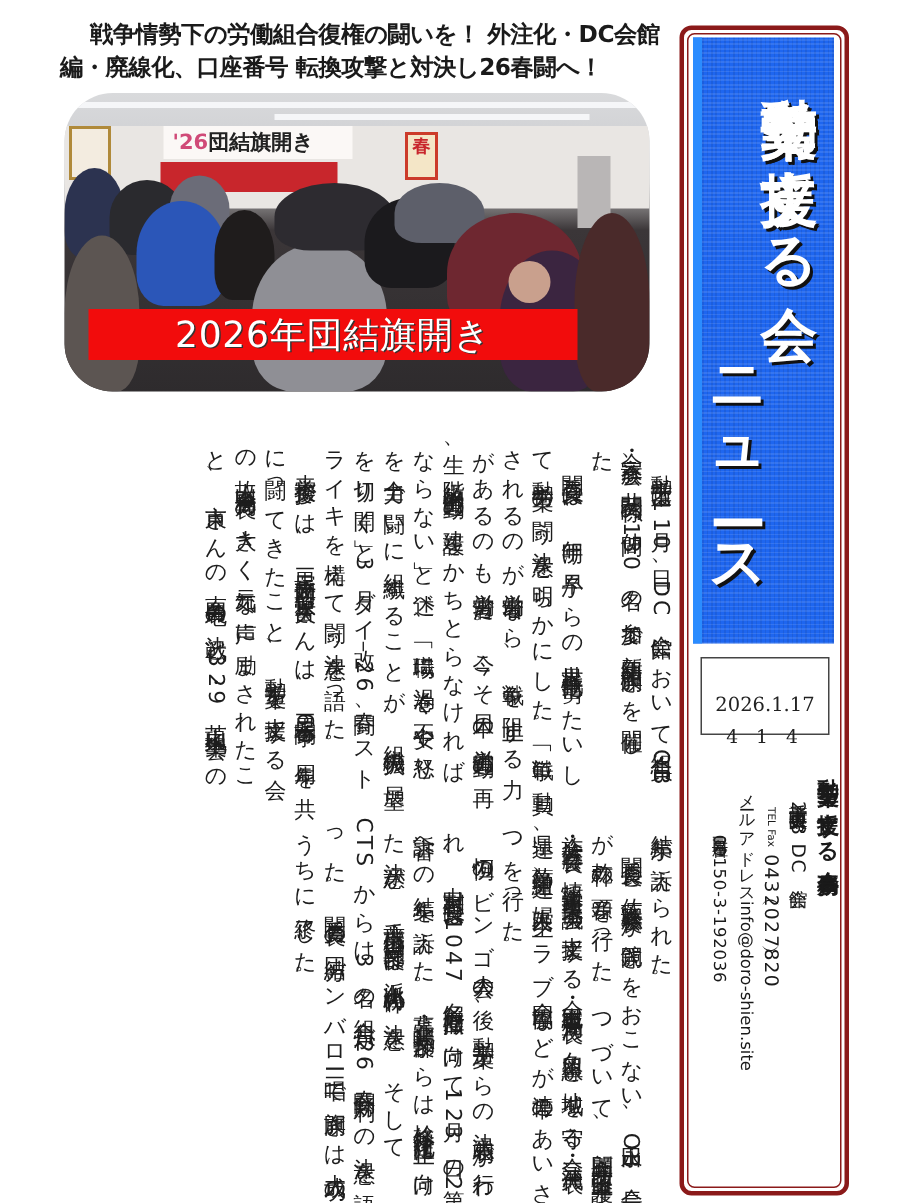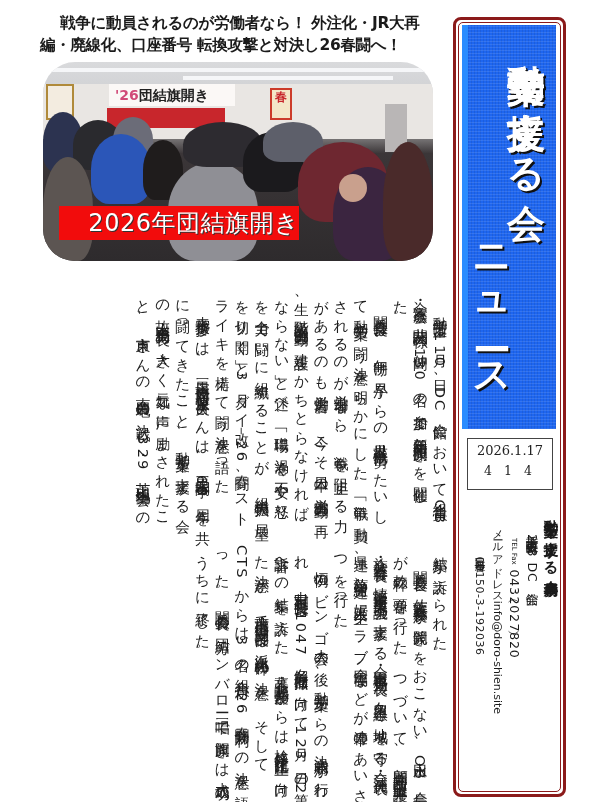--- a/index.html
+++ b/index.html
@@ -18,22 +18,22 @@
   .photo .wall { position:absolute; left:0; right:0; top:22px; height:55px; background:#e9e6e3; }
   .photo .banner { position:absolute; left:66px; top:22px; width:120px; height:22px; background:#fbf8f6;
                    font-weight:bold; font-size:14px; color:#222; line-height:22px; padding-left:6px; white-space:nowrap; }
   .photo .banner .pink { color:#d04a78; }
   .photo .redstrip { position:absolute; left:64px; top:46px; width:118px; height:20px; background:#c8262c; }
   .photo .frame { position:absolute; left:3px; top:22px; width:24px; height:32px; background:#f3ece0; border:2px solid #b08a3a; }
   .photo .spring { position:absolute; left:227px; top:26px; width:18px; height:28px; background:#f4e6c7; border:2px solid #cc3b2a;
                    color:#c8262c; font-weight:bold; font-size:12px; text-align:center; line-height:14px; }
   .photo .door { position:absolute; left:342px; top:42px; width:22px; height:48px; background:#b9b6b6; }
   .crowd { position:absolute; border-radius:50% 50% 30% 30%; }
-  .photo .caption { position:absolute; left:16px; top:144px; width:240px; height:34px; background:#f20c0c;
-                    color:#ffffff; font-size:24px; line-height:34px; text-align:right; letter-spacing:0.5px;
+  .photo .caption { position:absolute; left:16px; top:144px; width:326px; height:34px; background:#f20c0c;
+                    color:#ffffff; font-size:24px; line-height:34px; text-align:center; letter-spacing:0.5px;
                     text-shadow:1px 1px 0 #333; white-space:nowrap; }
 
   
   .tier { position:absolute; left:40px; width:410px; writing-mode:vertical-rl; font-size:14.6px;
           line-height:19.8px; letter-spacing:2.05px; color:#1d1d1d; }
   .tier p { margin:0; text-indent:0; }
   .tier p.ind { text-indent:1em; }
   .top-tier { top:290px; height:235px; }
   .bottom-tier { top:545px; height:255px; }
 
@@ -44,37 +44,37 @@
   .masthead { position:absolute; left:6px; top:5px; width:94px; height:404px; background:#1e66f0;
               background-image:repeating-linear-gradient(0deg, rgba(255,255,255,0.10) 0 1px, transparent 1px 3px),
                                repeating-linear-gradient(90deg, rgba(0,0,0,0.08) 0 1px, transparent 1px 3px);
               border-left:6px solid #2a8cff; box-sizing:border-box; }
   .masthead .title { position:absolute; right:8px; top:10px; writing-mode:vertical-rl; font-size:38px; font-weight:bold;
                      color:#ffffff; letter-spacing:1px; line-height:44px; text-shadow:2px 2px 0 #111; white-space:nowrap; }
   .masthead .news { position:absolute; left:2px; top:196px; writing-mode:vertical-rl; font-size:38px; font-weight:bold;
                     color:#ffffff; letter-spacing:10px; line-height:44px; text-shadow:2px 2px 0 #111; white-space:nowrap; }
   .datebox { position:absolute; left:11px; top:418px; width:86px; height:52px; border:1.5px solid #444; box-sizing:border-box;
              text-align:center; font-family:"DejaVu Serif", "Liberation Serif", serif; color:#222; }
-  .datebox .date { display:block; font-size:13px; margin-top:4px;text-align:center; }
+  .datebox .date { display:block; font-size:13px; margin-top:24px;text-align:center; }
   .datebox .issue { display:block; font-size:12.5px; letter-spacing:4px; margin-top:5px; }
 
   .office { position:absolute; left:12px; top:488px; width:92px; height:280px; }
   .office .col { position:absolute; top:0; writing-mode:vertical-rl; white-space:nowrap; color:#1a1a1a; }
   .office .org { right:0; font-size:14.5px; font-weight:bold; letter-spacing:1.2px; }
   .office .addr { right:20px; top:18px; font-size:12.5px; letter-spacing:1px; }
   .office .tel { right:38px; top:30px; font-size:12.5px; letter-spacing:0.8px; }
   .office .tel .lbl { font-size:7px; letter-spacing:0; }
   .office .mail { right:56px; top:14px; font-size:11px; letter-spacing:0px; }
   .office .acct { right:74px; top:42px; font-size:11px; letter-spacing:0.5px; }
 </style>
 </head>
 <body>
 
 <div class="headline">
-  <span class="l1">戦争に動員されるのが労働者なら！ 外注化・JR大再</span>
+  <span class="l1">戦争情勢下の労働組合復権の闘いを！ 外注化・DC会館</span>
   <span class="l2">編・廃線化、口座番号 転換攻撃と対決し26春闘へ！</span>
 </div>
 
 <div class="photo">
   <div class="ceil" style="top:6px"></div>
   <div class="ceil" style="top:14px;left:140px;right:40px"></div>
   <div class="wall"></div>
   <div class="frame"></div>
   <div class="banner"><span class="pink">'26</span><span>団結旗開き</span></div>
   <div class="redstrip"></div>

